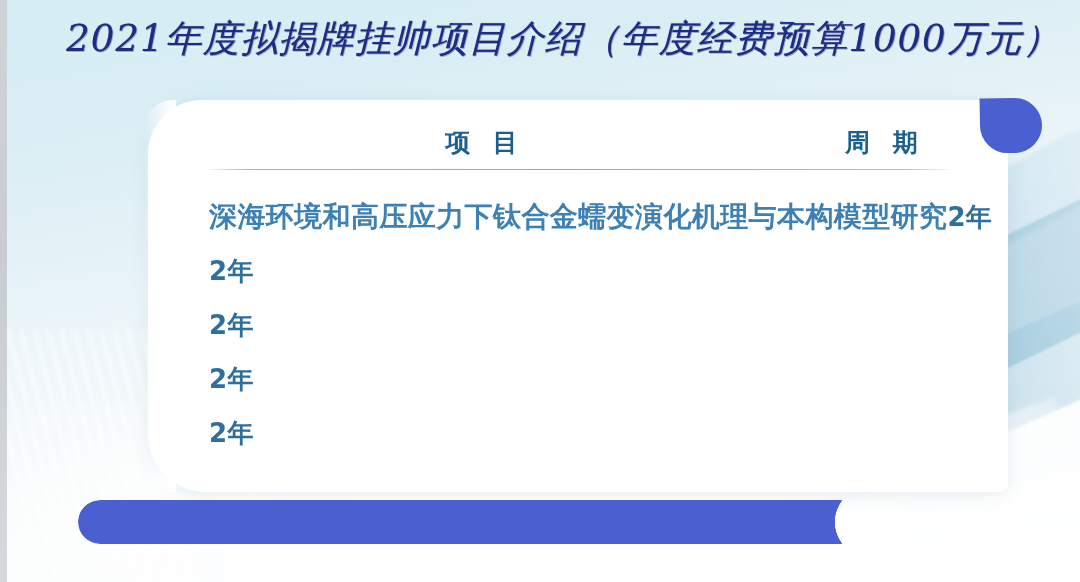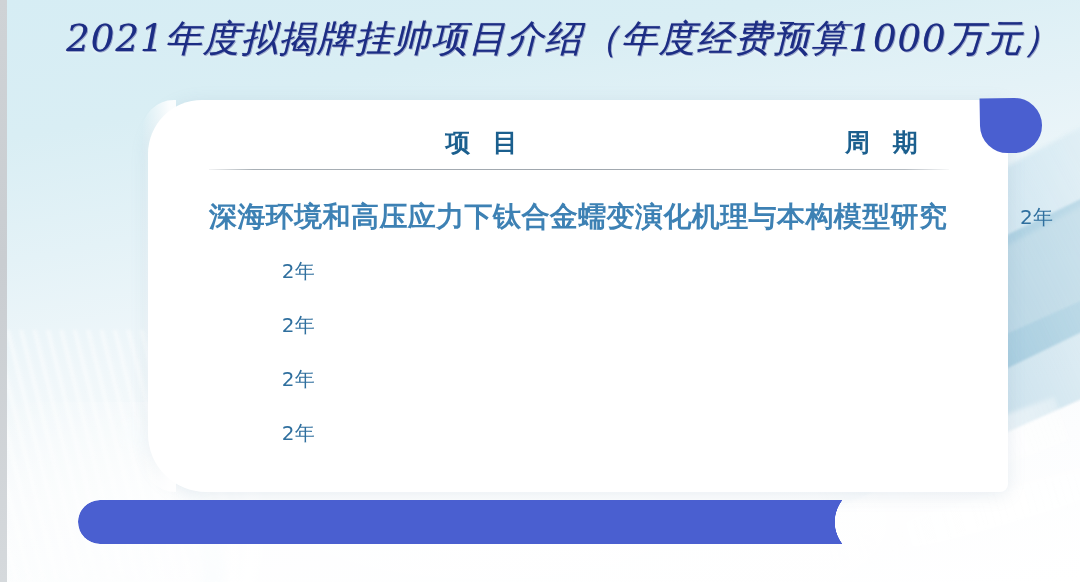--- a/index.html
+++ b/index.html
@@ -240,24 +240,24 @@
     flex: 1 1 auto;
     font-family: "DejaVu Sans", "Liberation Sans", sans-serif;
     font-size: 28px;
     font-weight: 700;
     color: #3d81b4;
     letter-spacing: .4px;
     white-space: nowrap;
   }
   .cell-period {
     flex: 0 0 106px;
-    text-align: right;
+    text-align: left;
     font-family: "DejaVu Sans", "Liberation Sans", sans-serif;
-    font-size: 20px;
-    font-weight: 400;
+    font-size: 26px;
+    font-weight: 700;
     color: #2f6f9e;
     letter-spacing: .3px;
   }
 
   
   .bar-wrap {
     position: absolute;
     left: 78px; top: 500px;
     width: 812px; height: 44px;
     z-index: 18;

